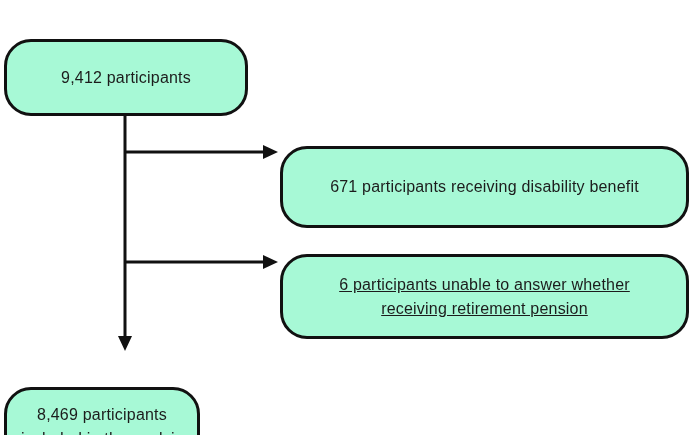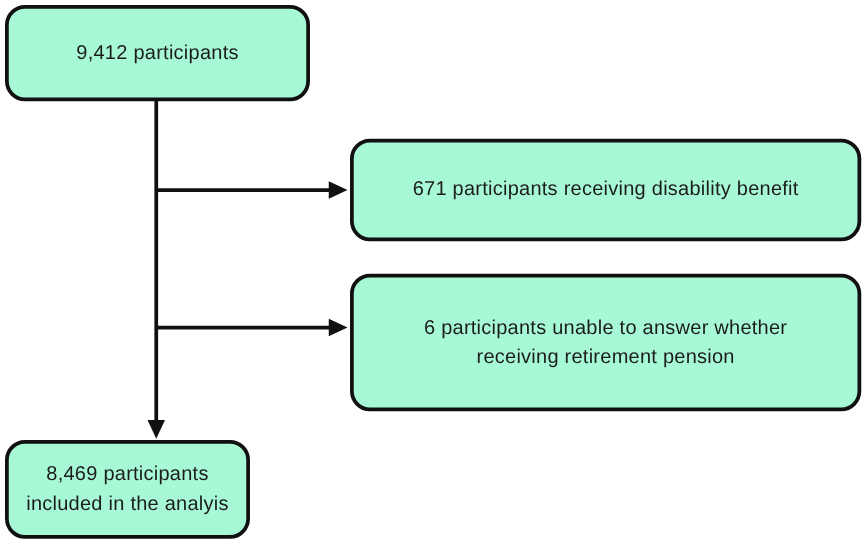--- a/index.html
+++ b/index.html
@@ -35,36 +35,37 @@
     stroke-width: 3;
   }
   .connectors polygon {
     fill: var(--arrow);
   }
   .flow-box {
     position: absolute;
     box-sizing: border-box;
     background: var(--box-fill);
     border: 3px solid var(--box-border);
-    border-radius: 16px;
+    border-radius: 27px;
     display: flex;
     align-items: center;
     justify-content: center;
     text-align: center;
     color: var(--text);
     font-size: 16px;
     font-weight: 500;
     letter-spacing: 0.2px;
     line-height: 1.45;
     white-space: pre-line;
     padding: 4px 10px;
+    margin-top: 35px;
   }
   .box-total      { left: 4px;   top: 4px;   width: 244px; height: 77px; }
   .box-disability { left: 280px; top: 111px; width: 409px; height: 82px; }
-  .box-pension    { left: 280px; top: 219px; width: 409px; height: 110px; }
+  .box-pension    { left: 280px; top: 219px; width: 409px; height: 85px; text-decoration: underline; }
   .box-final      { left: 4px;   top: 352px; width: 196px; height: 79px; }
 </style>
 </head>
 <body>
 
 <div class="stage">
 
   <svg class="connectors" viewBox="0 0 693 435">
 
     <line x1="125" y1="80" x2="125" y2="338"></line>

